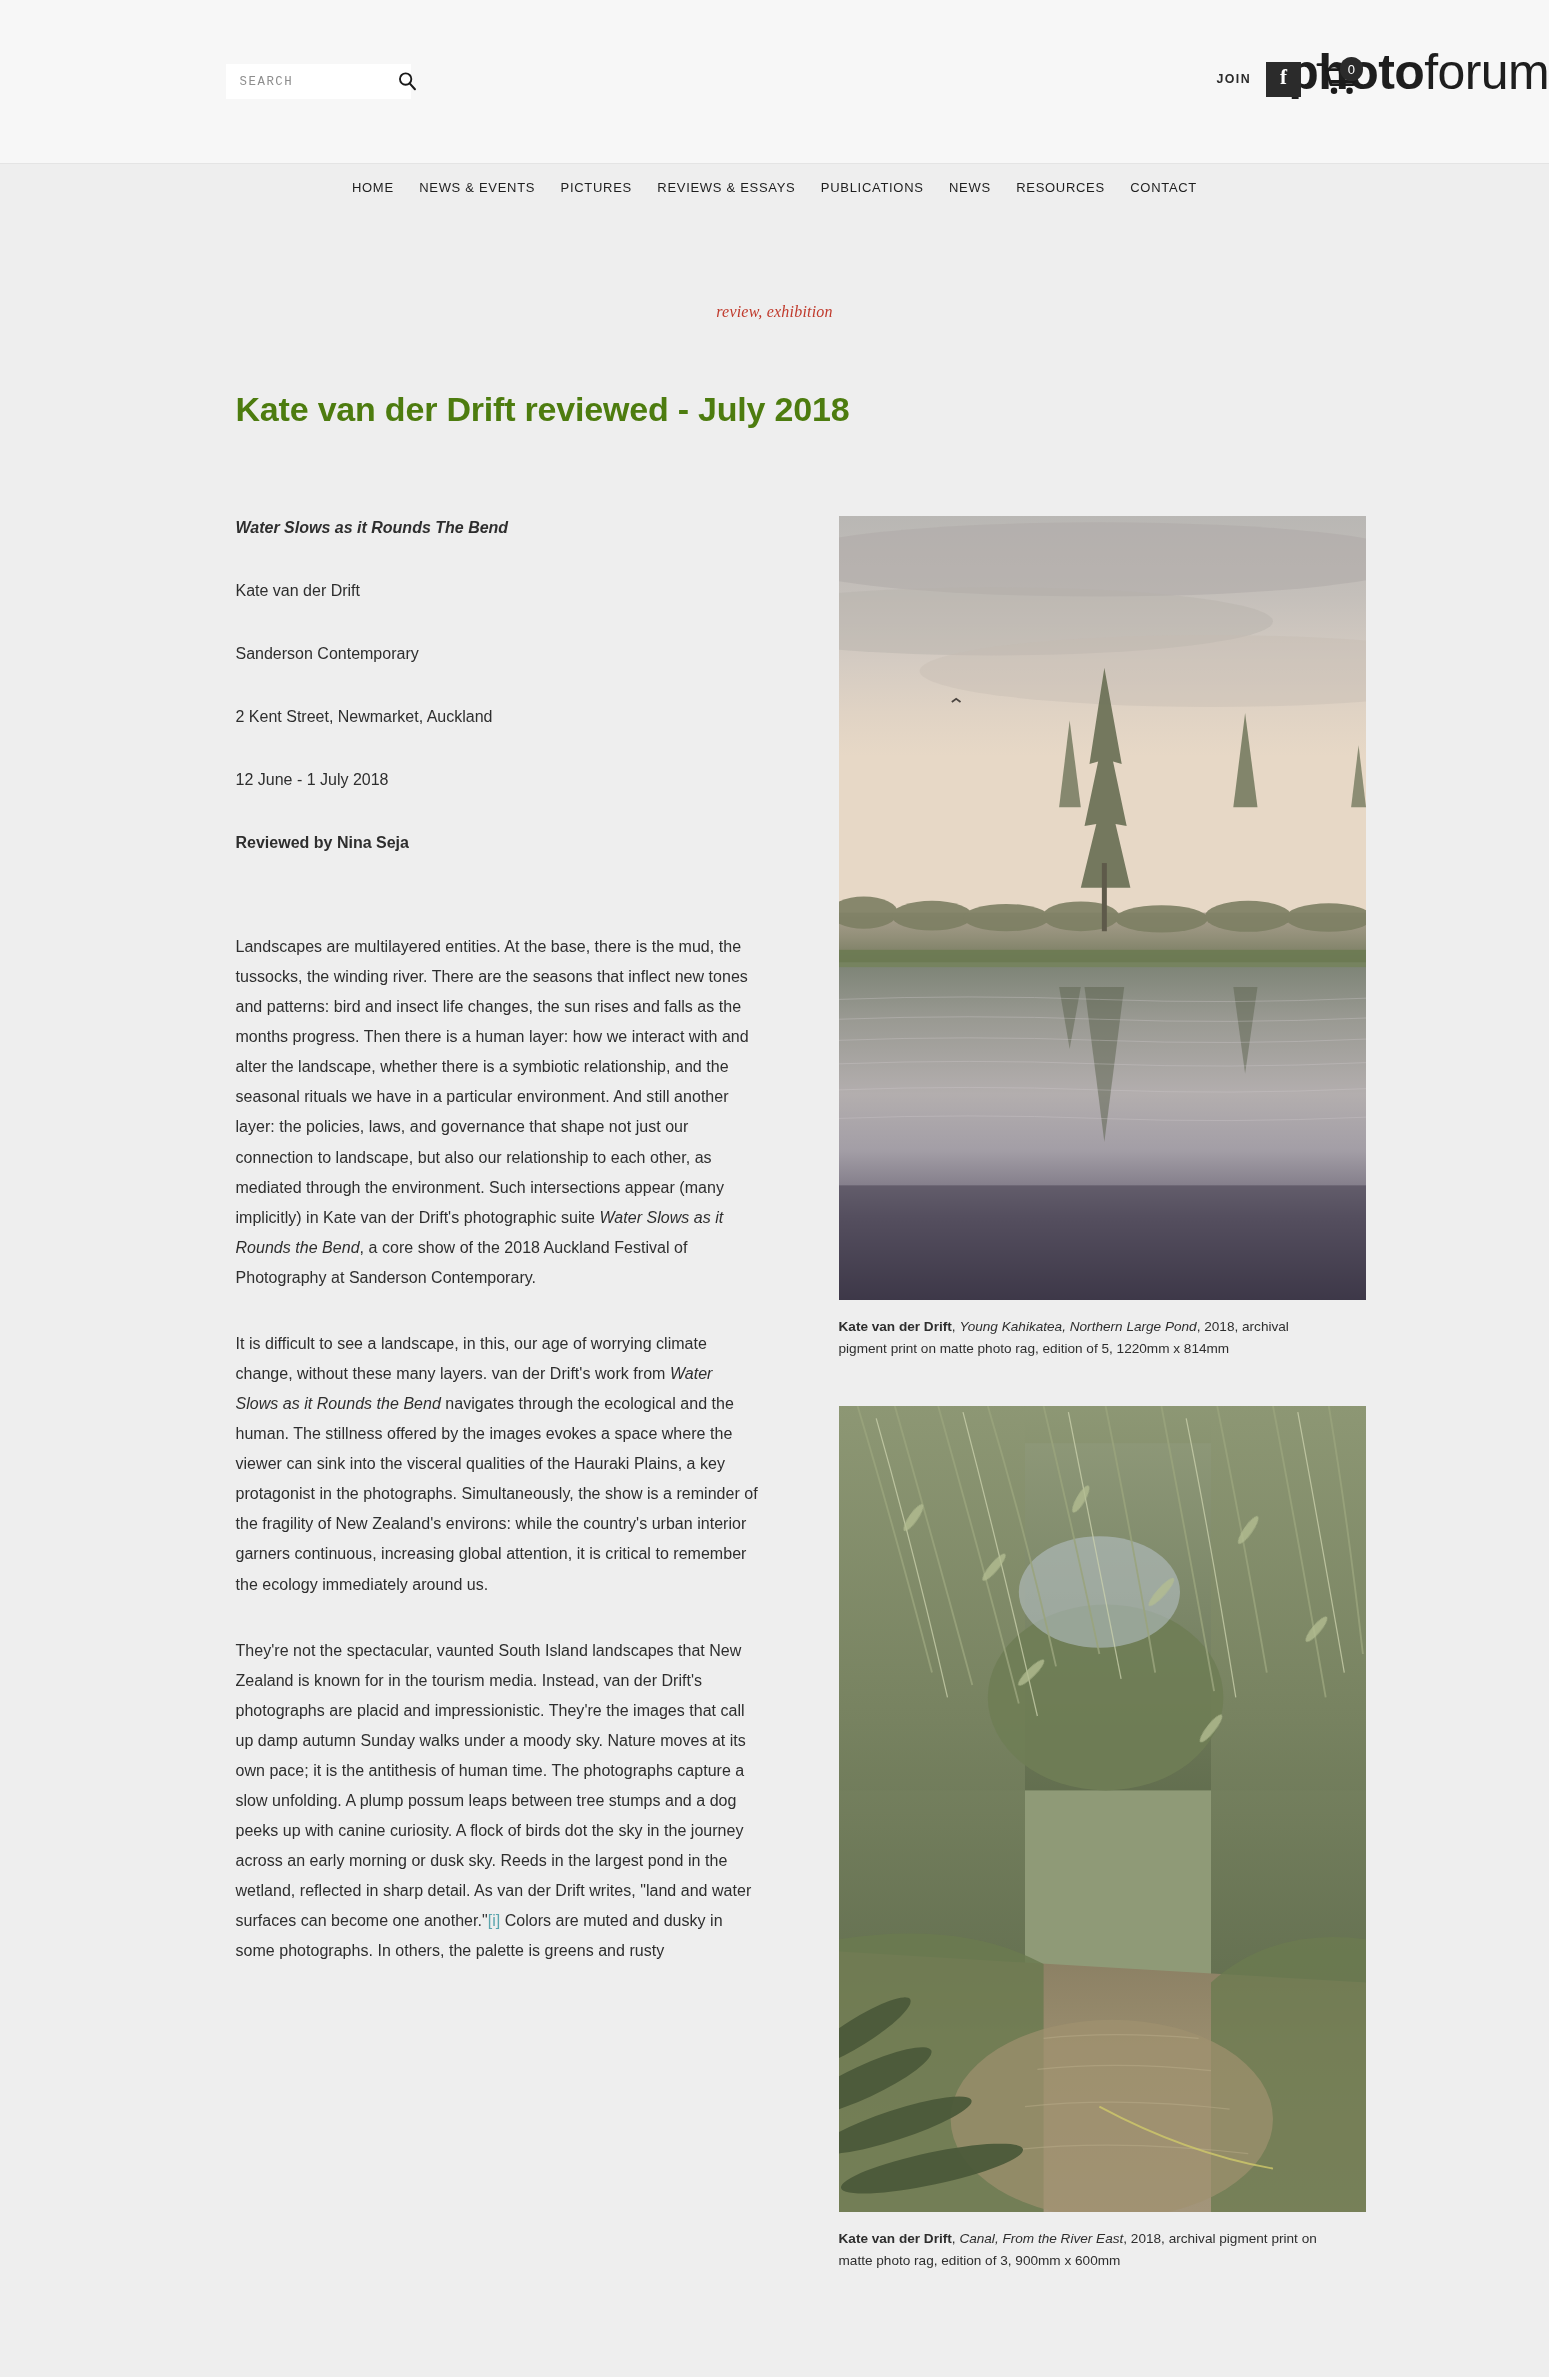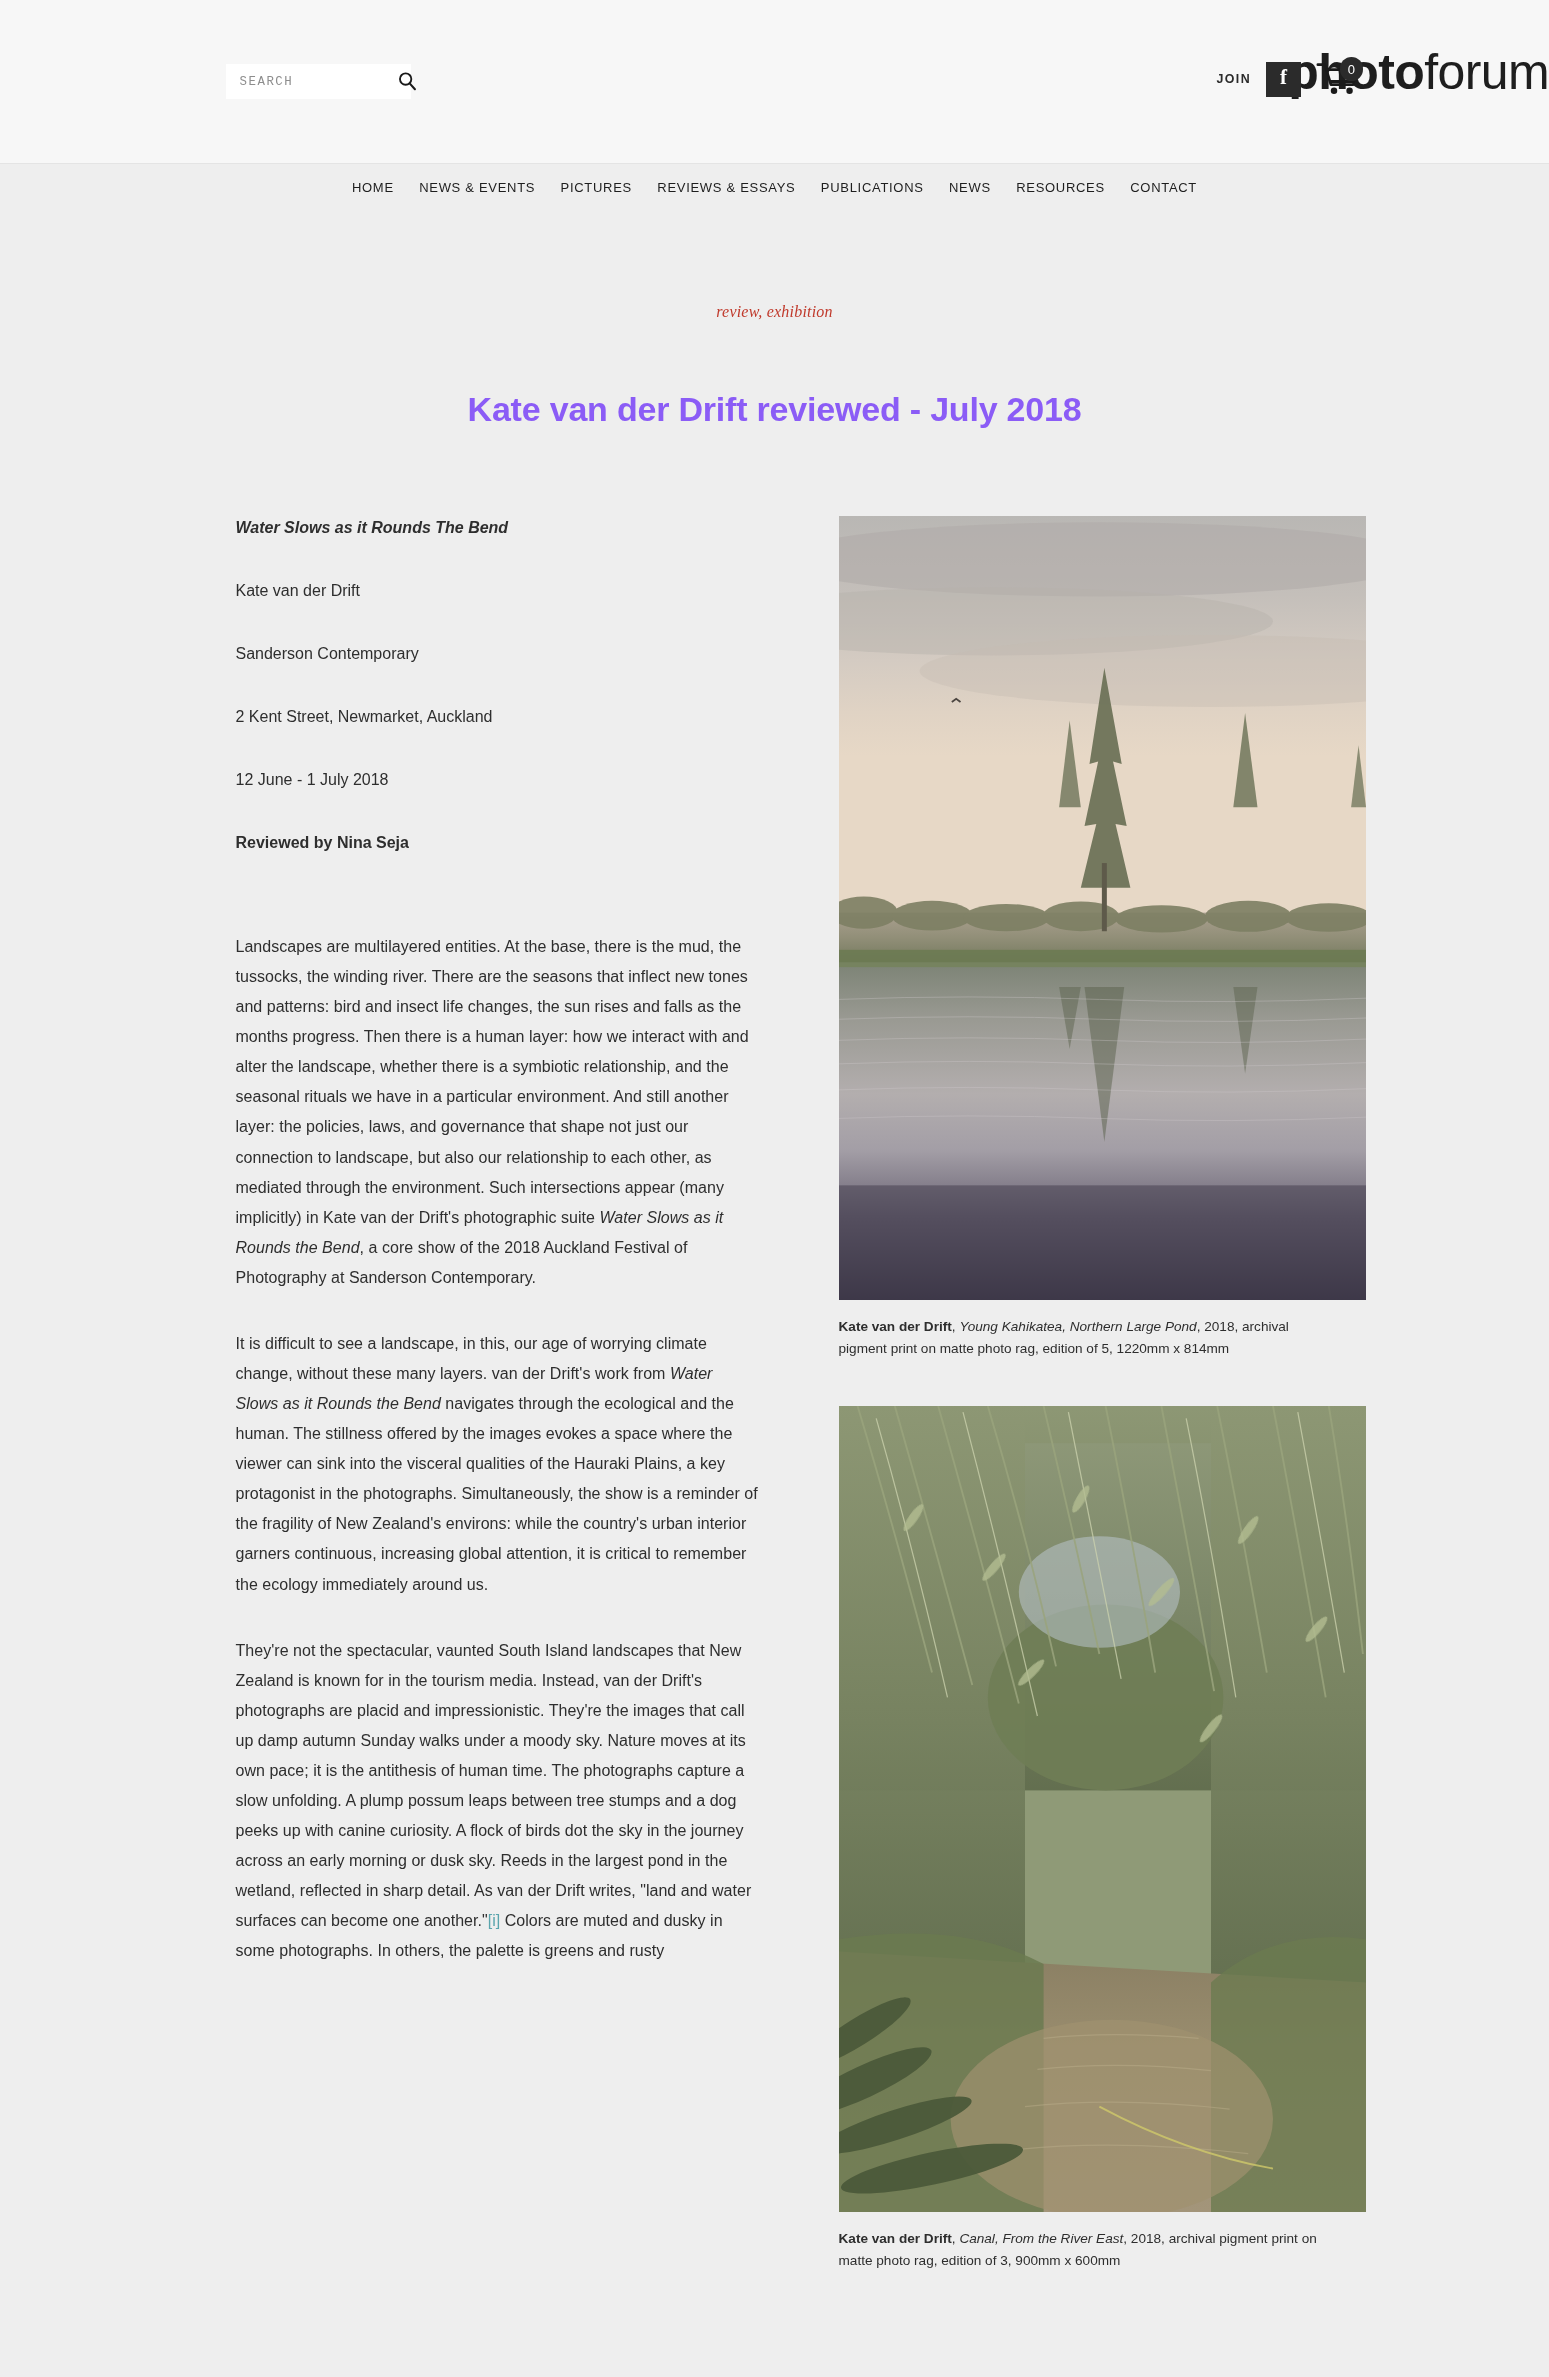--- a/index.html
+++ b/index.html
@@ -133,25 +133,24 @@
     text-align: center;
     font-family: "Liberation Serif", serif;
     font-style: italic;
     font-size: 16px;
     color: #c0392b;
     letter-spacing: 0.2px;
   }
   .tagline a { color: #c0392b; text-decoration: none; }
 
   .page-title {
-    text-align: center;
     font-size: 34px;
     font-weight: 700;
     letter-spacing: -0.2px;
-    color: #8b5cf6;
+    color: #4d7c0f;
     margin-top: 69px;
   }
 
   .columns {
     display: flex;
     gap: 48px;
     margin-top: 87px;
     align-items: flex-start;
   }
   .col-left { width: 524px; flex: 0 0 524px; }

